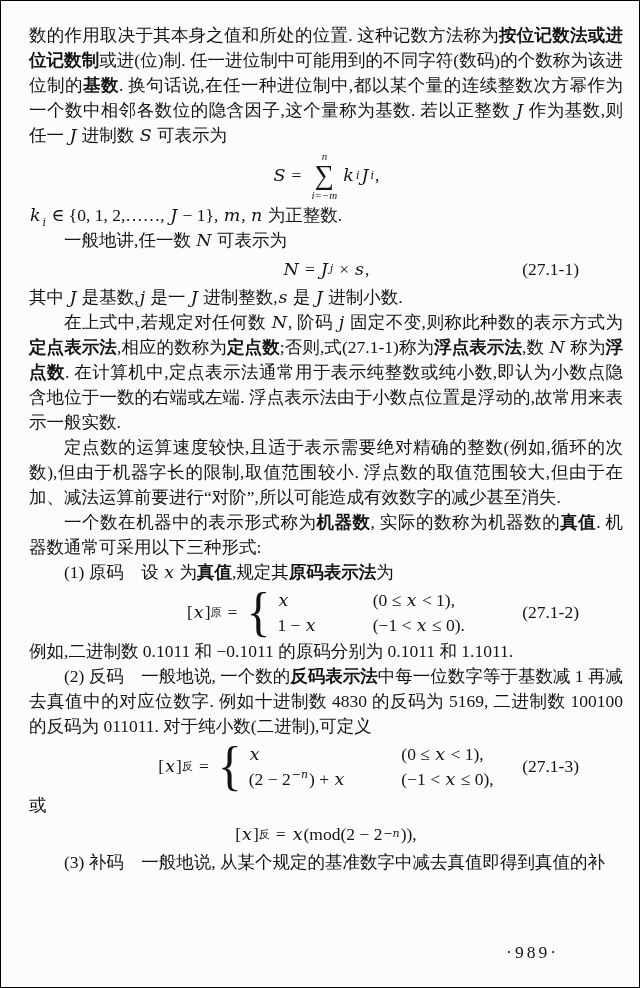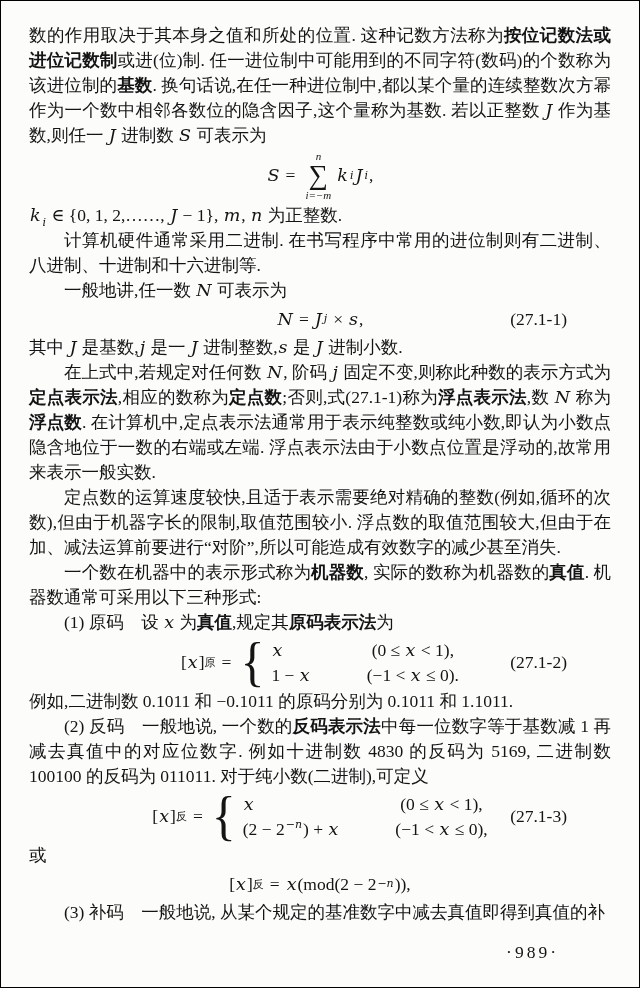--- a/index.html
+++ b/index.html
@@ -2,21 +2,21 @@
 <html><head>
 <meta charset="utf-8">
 <style>
   html,body{margin:0;padding:0;background:#e8e8e8;}
   .page{
     position:relative;
     width:640px;height:988px;
     box-sizing:border-box;
     background:#fcfcfa;
     border:1px solid #000;
-    padding:22px 28px 0 28px;
+    padding:22px 16px 0 28px;
     overflow:hidden;
     font-family:"Liberation Serif","DejaVu Serif",serif;
     font-size:17.5px;
     line-height:25px;
     color:#141414;
     -webkit-font-smoothing:none;
   }
   p{margin:0;text-align:justify;}
   .ind{text-indent:2em;}
   .b{font-weight:bold;}
@@ -31,21 +31,21 @@
   
   .sigma{display:inline-flex;flex-direction:column;align-items:center;line-height:1;margin:0 5px;}
   .sigma .lim{font-size:11px;font-style:italic;line-height:1.1;}
   .sigma .glyph{font-size:27px;line-height:1;}
   
   .cases{display:flex;align-items:center;}
   .brace{font-size:50px;font-weight:400;line-height:.9;margin:0 7px 0 3px;transform:scaleY(1.08);}
   .casegrid{display:grid;grid-template-columns:auto auto;column-gap:34px;row-gap:1px;}
   .casegrid span{line-height:24px;}
   .cval{text-align:left;}
-  .ccond{text-align:center;margin-left:22px;}
+  .ccond{text-align:left;margin-left:22px;}
   .mathsub{font-size:11px;vertical-align:-4px;}
   .pageno{position:absolute;right:80px;bottom:22px;font-weight:normal;letter-spacing:3px;}
 </style>
 </head>
 <body>
 
 <div class="page">
 
   <p><span class="t">数的作用取决于其本身之值和所处的位置. 这种记数方法称为</span><span class="b">按位记数法或进位记数制</span><span>或进(位)制. 任一进位制中可能用到的不同字符(数码)的个数称为该进位制的</span><span class="b">基数</span><span>. 换句话说,在任一种进位制中,都以某个量的连续整数次方幂作为一个数中相邻各数位的隐含因子,这个量称为基数. 若以正整数 </span><span class="v">J</span><span> 作为基数,则任一 </span><span class="v">J</span><span> 进制数 </span><span class="v">S</span><span> 可表示为</span></p>
 
@@ -59,21 +59,20 @@
     </span>
     <span class="v">k</span>
       <sub class="v">i</sub>
       <span class="v">J</span>
       <sup class="v">i</sup>
       <span>,</span>
   </div>
 
   <p><span class="v">k</span><sub class="v">i</sub><span> ∈ {0, 1, 2,……, </span><span class="v">J</span><span> − 1}, </span><span class="v">m</span><span>, </span><span class="v">n</span><span> 为正整数.</span></p>
 
-  <p class="ind"><span>计算机硬件通常采用二进制.  在书写程序中常用的进位制则有二进制、八进制、十进制和十六进制等.</span></p>
 
 
   <p class="ind"><span>一般地讲,任一数 </span><span class="v">N</span><span> 可表示为</span></p>
 
   <div class="frow line">
     <span class="v">N</span>
     <span style="margin:0 5px;">=</span>
     <span class="v">J</span>
       <sup class="v">j</sup>
     <span style="margin:0 5px;">×</span>

